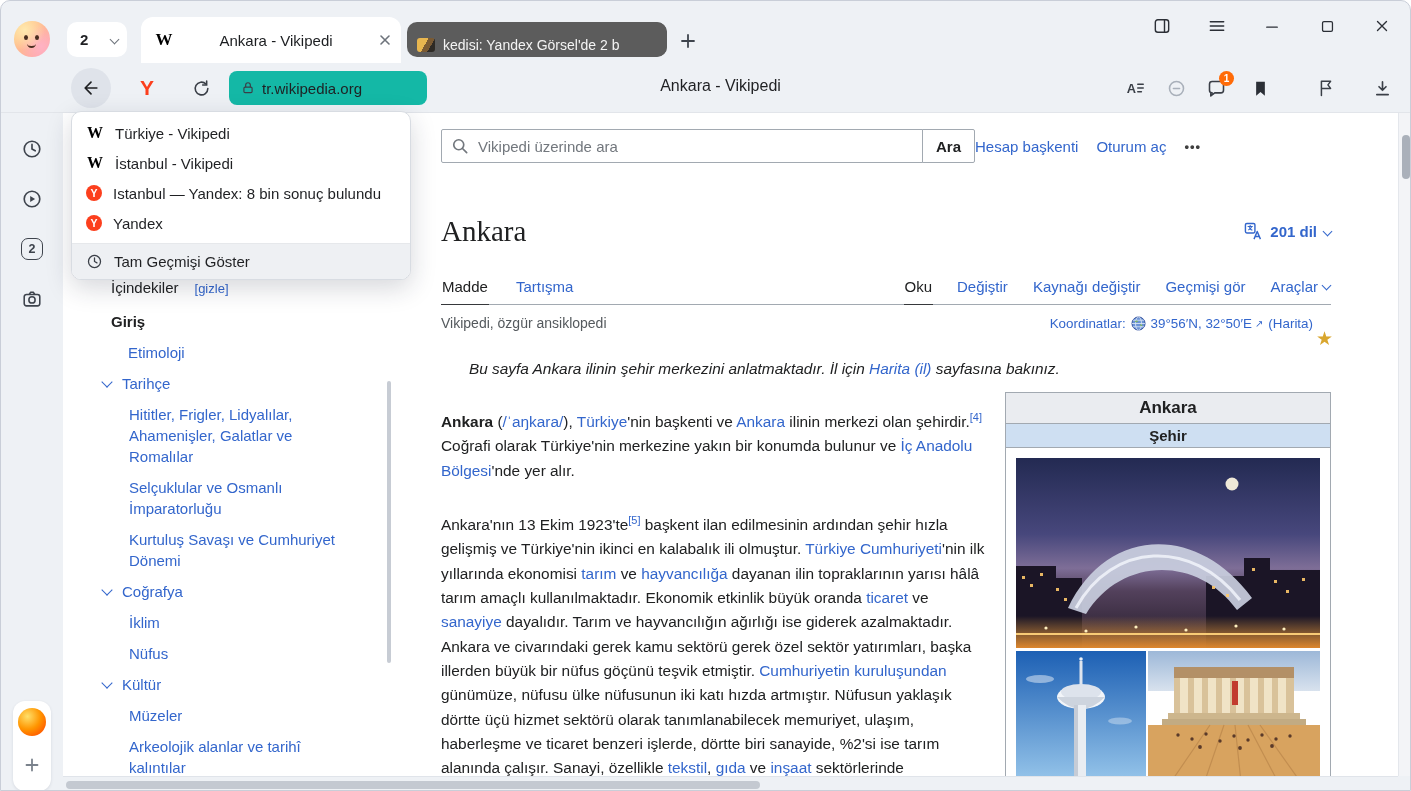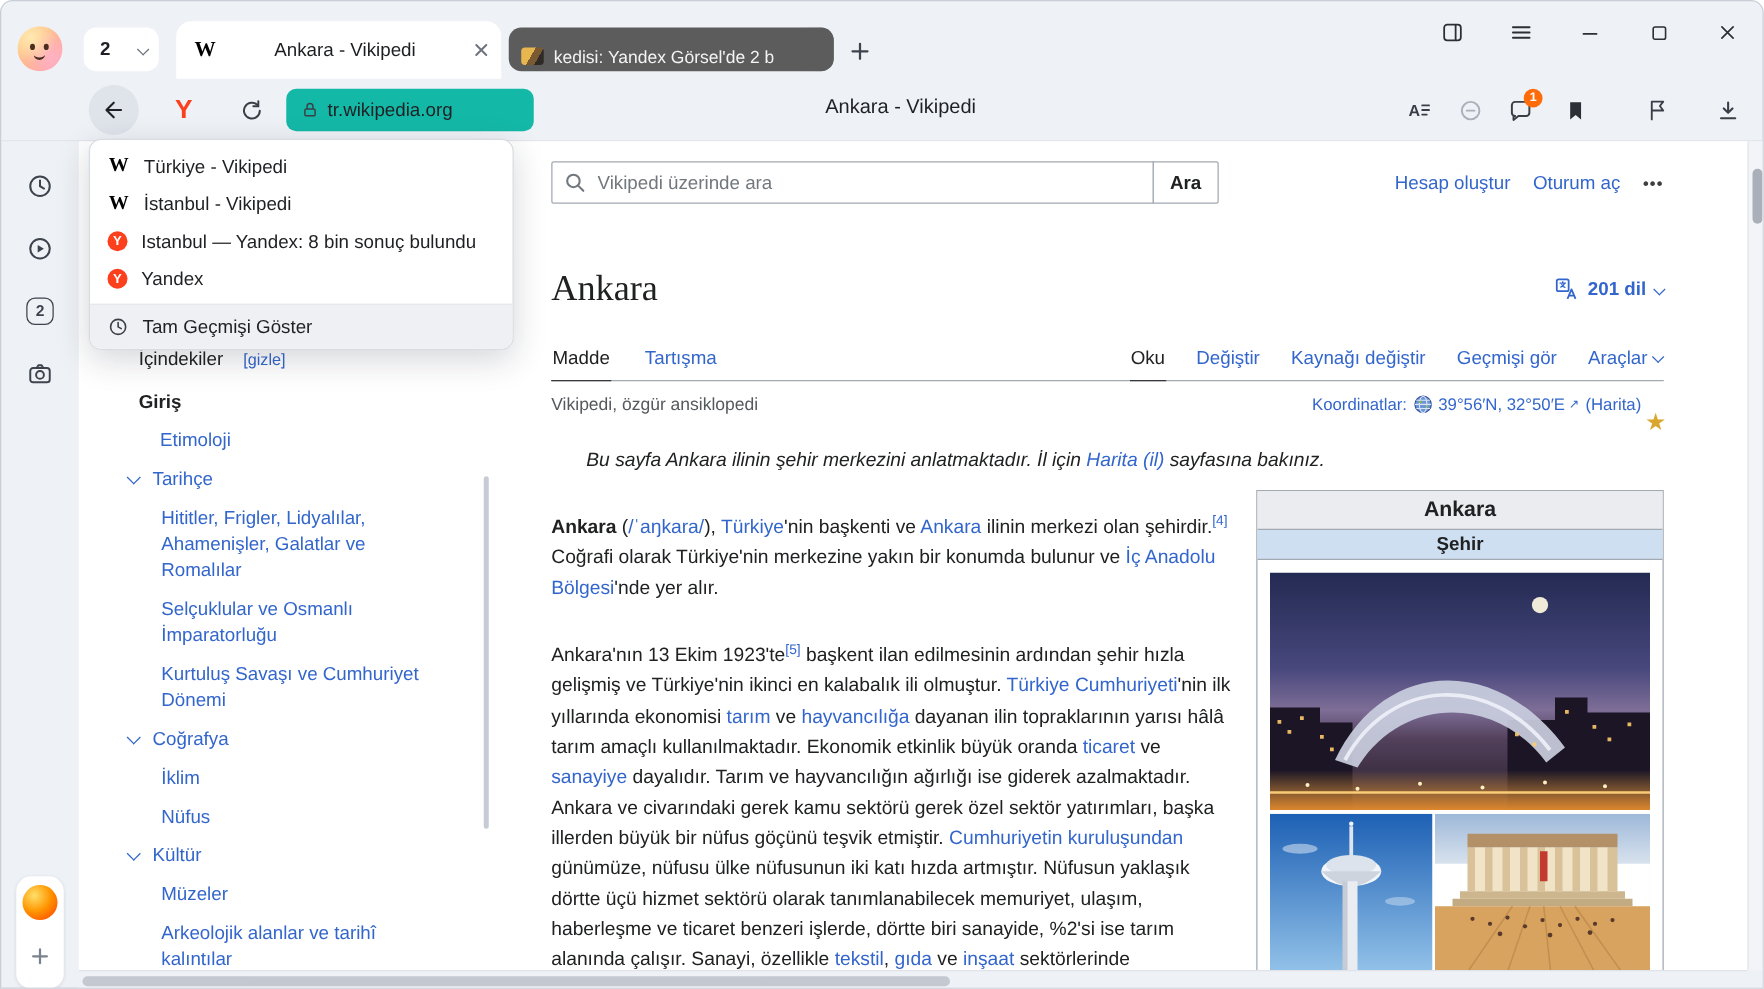--- a/index.html
+++ b/index.html
@@ -92,21 +92,21 @@
   .toc-item.lvl1.exp { padding-left:40px; }
   .toc-item.lvl2 { padding-left:66px; }
   .toc-item.active { color:#202122; font-weight:bold; }
   .toc-chev { width:8px; height:8px; border-right:1.8px solid #3366cc; border-bottom:1.8px solid #3366cc;
               transform:rotate(45deg); display:inline-block; margin:5px 11px 0 0; flex:none; }
   .toc-label { flex:1; }
   .toc-scroll { position:absolute; left:324px; top:268px; width:4px; height:282px; background:#c7ccd4; border-radius:2px; cursor:grab; }
 
   
   .article { position:absolute; left:378px; top:0; width:890px; color:#202122; }
-  .art-header { margin-top:16px; display:flex; justify-content:space-between; align-items:center; }
+  .art-header { margin-top:16px; display:flex; justify-content:flex-start; align-items:center; }
   .search-wrap { display:flex; }
   .search-box { position:relative; }
   .wp-search-input { width:482px; height:34px; border:1px solid #a2a9b1; border-radius:2px 0 0 2px; padding:0 8px 0 36px;
                      font-size:15px; font-family:inherit; color:#202122; outline:none; }
   .wp-search-input::placeholder { color:#72777d; }
   .search-ic { position:absolute; left:9px; top:7px; }
   .wp-search-btn { height:34px; padding:0 13px; border:1px solid #a2a9b1; margin-left:-1px; background:#fff; font-weight:bold;
                    font-size:15px; color:#202122; border-radius:0 2px 2px 0; cursor:pointer; font-family:inherit; }
   .acct { display:flex; align-items:center; gap:18px; font-size:15px; }
   .alink { color:#3366cc; cursor:pointer; }
@@ -353,21 +353,21 @@
               <svg width="20" height="20" viewBox="0 0 24 24" fill="none" stroke="#72777d" stroke-width="2" stroke-linecap="round">
                 <circle cx="10.5" cy="10.5" r="6"></circle>
                   <path d="M15 15l5 5"></path>
               </svg>
             </span>
             <input class="wp-search-input" placeholder="Vikipedi üzerinde ara" style="">
           </div>
           <button class="wp-search-btn">Ara</button>
         </div>
         <div class="acct">
-          <span class="alink">Hesap oluştur</span>
+          <span class="alink">Hesap başkenti</span>
           <span class="alink">Oturum aç</span>
           <span class="amore">•••</span>
         </div>
       </div>
 
       <div class="title-row">
         <h1 class="art-title">Ankara</h1>
         <div class="lang-btn">
           <svg width="19" height="19" viewBox="0 0 20 20">
             <rect x="1.5" y="1.5" width="10" height="10" rx="1.5" fill="none" stroke="#3366cc" stroke-width="1.5"></rect>

